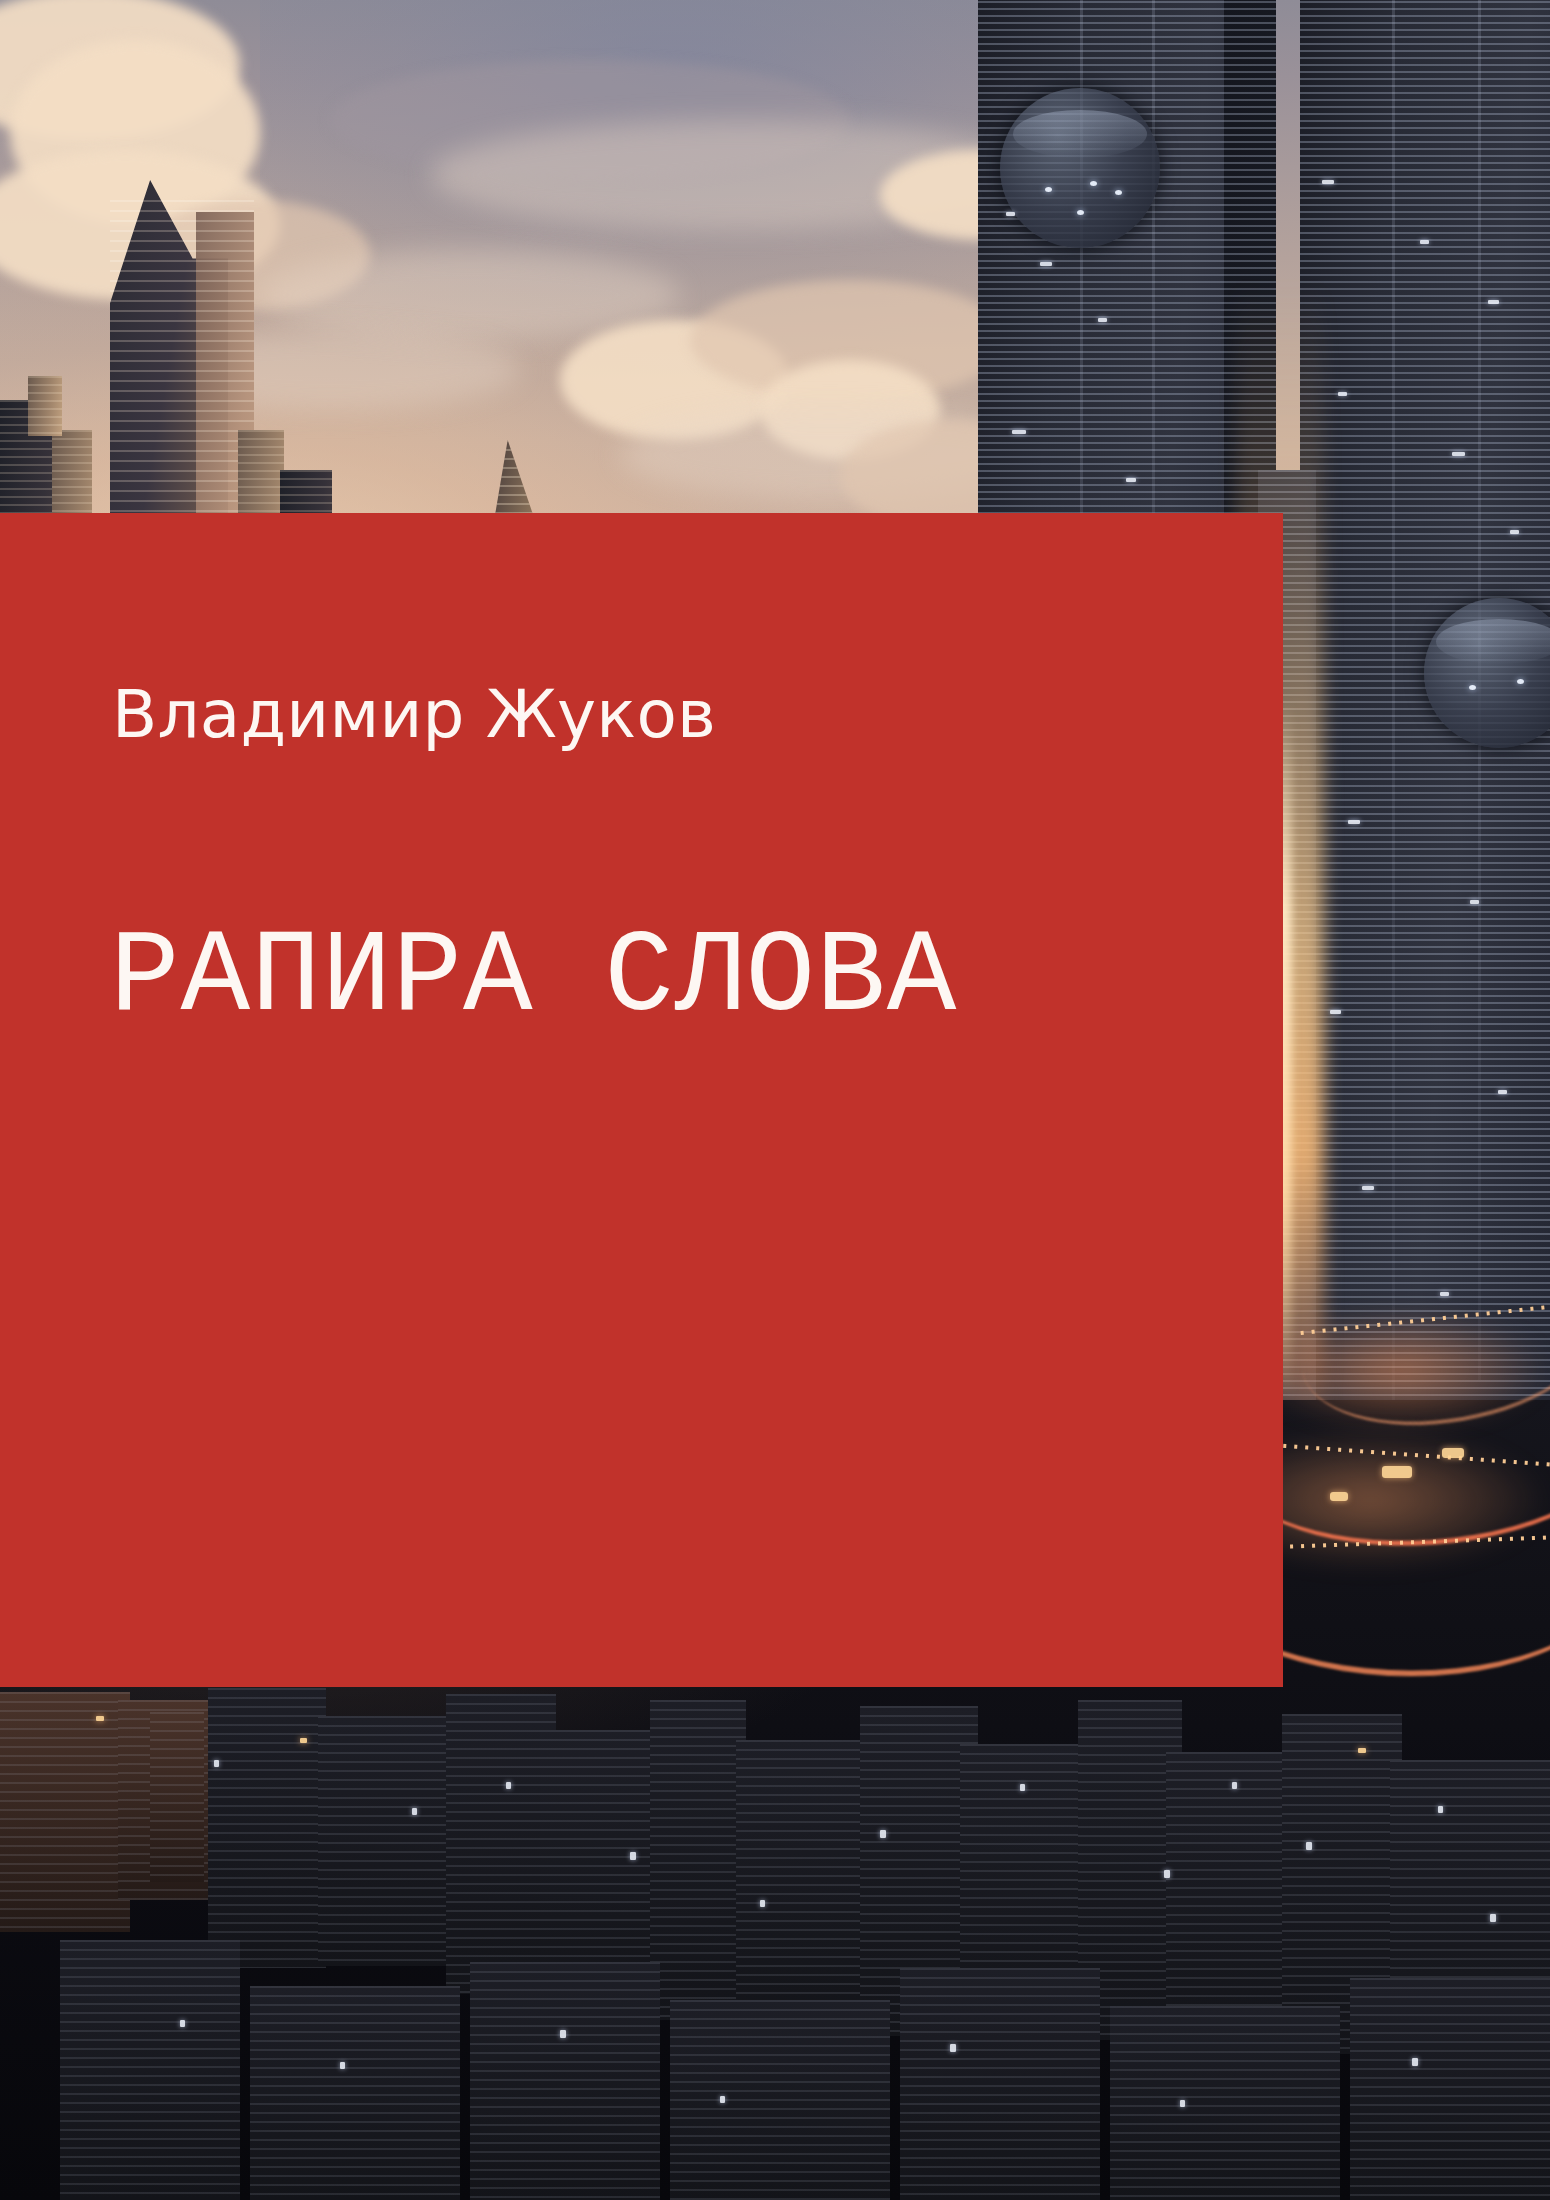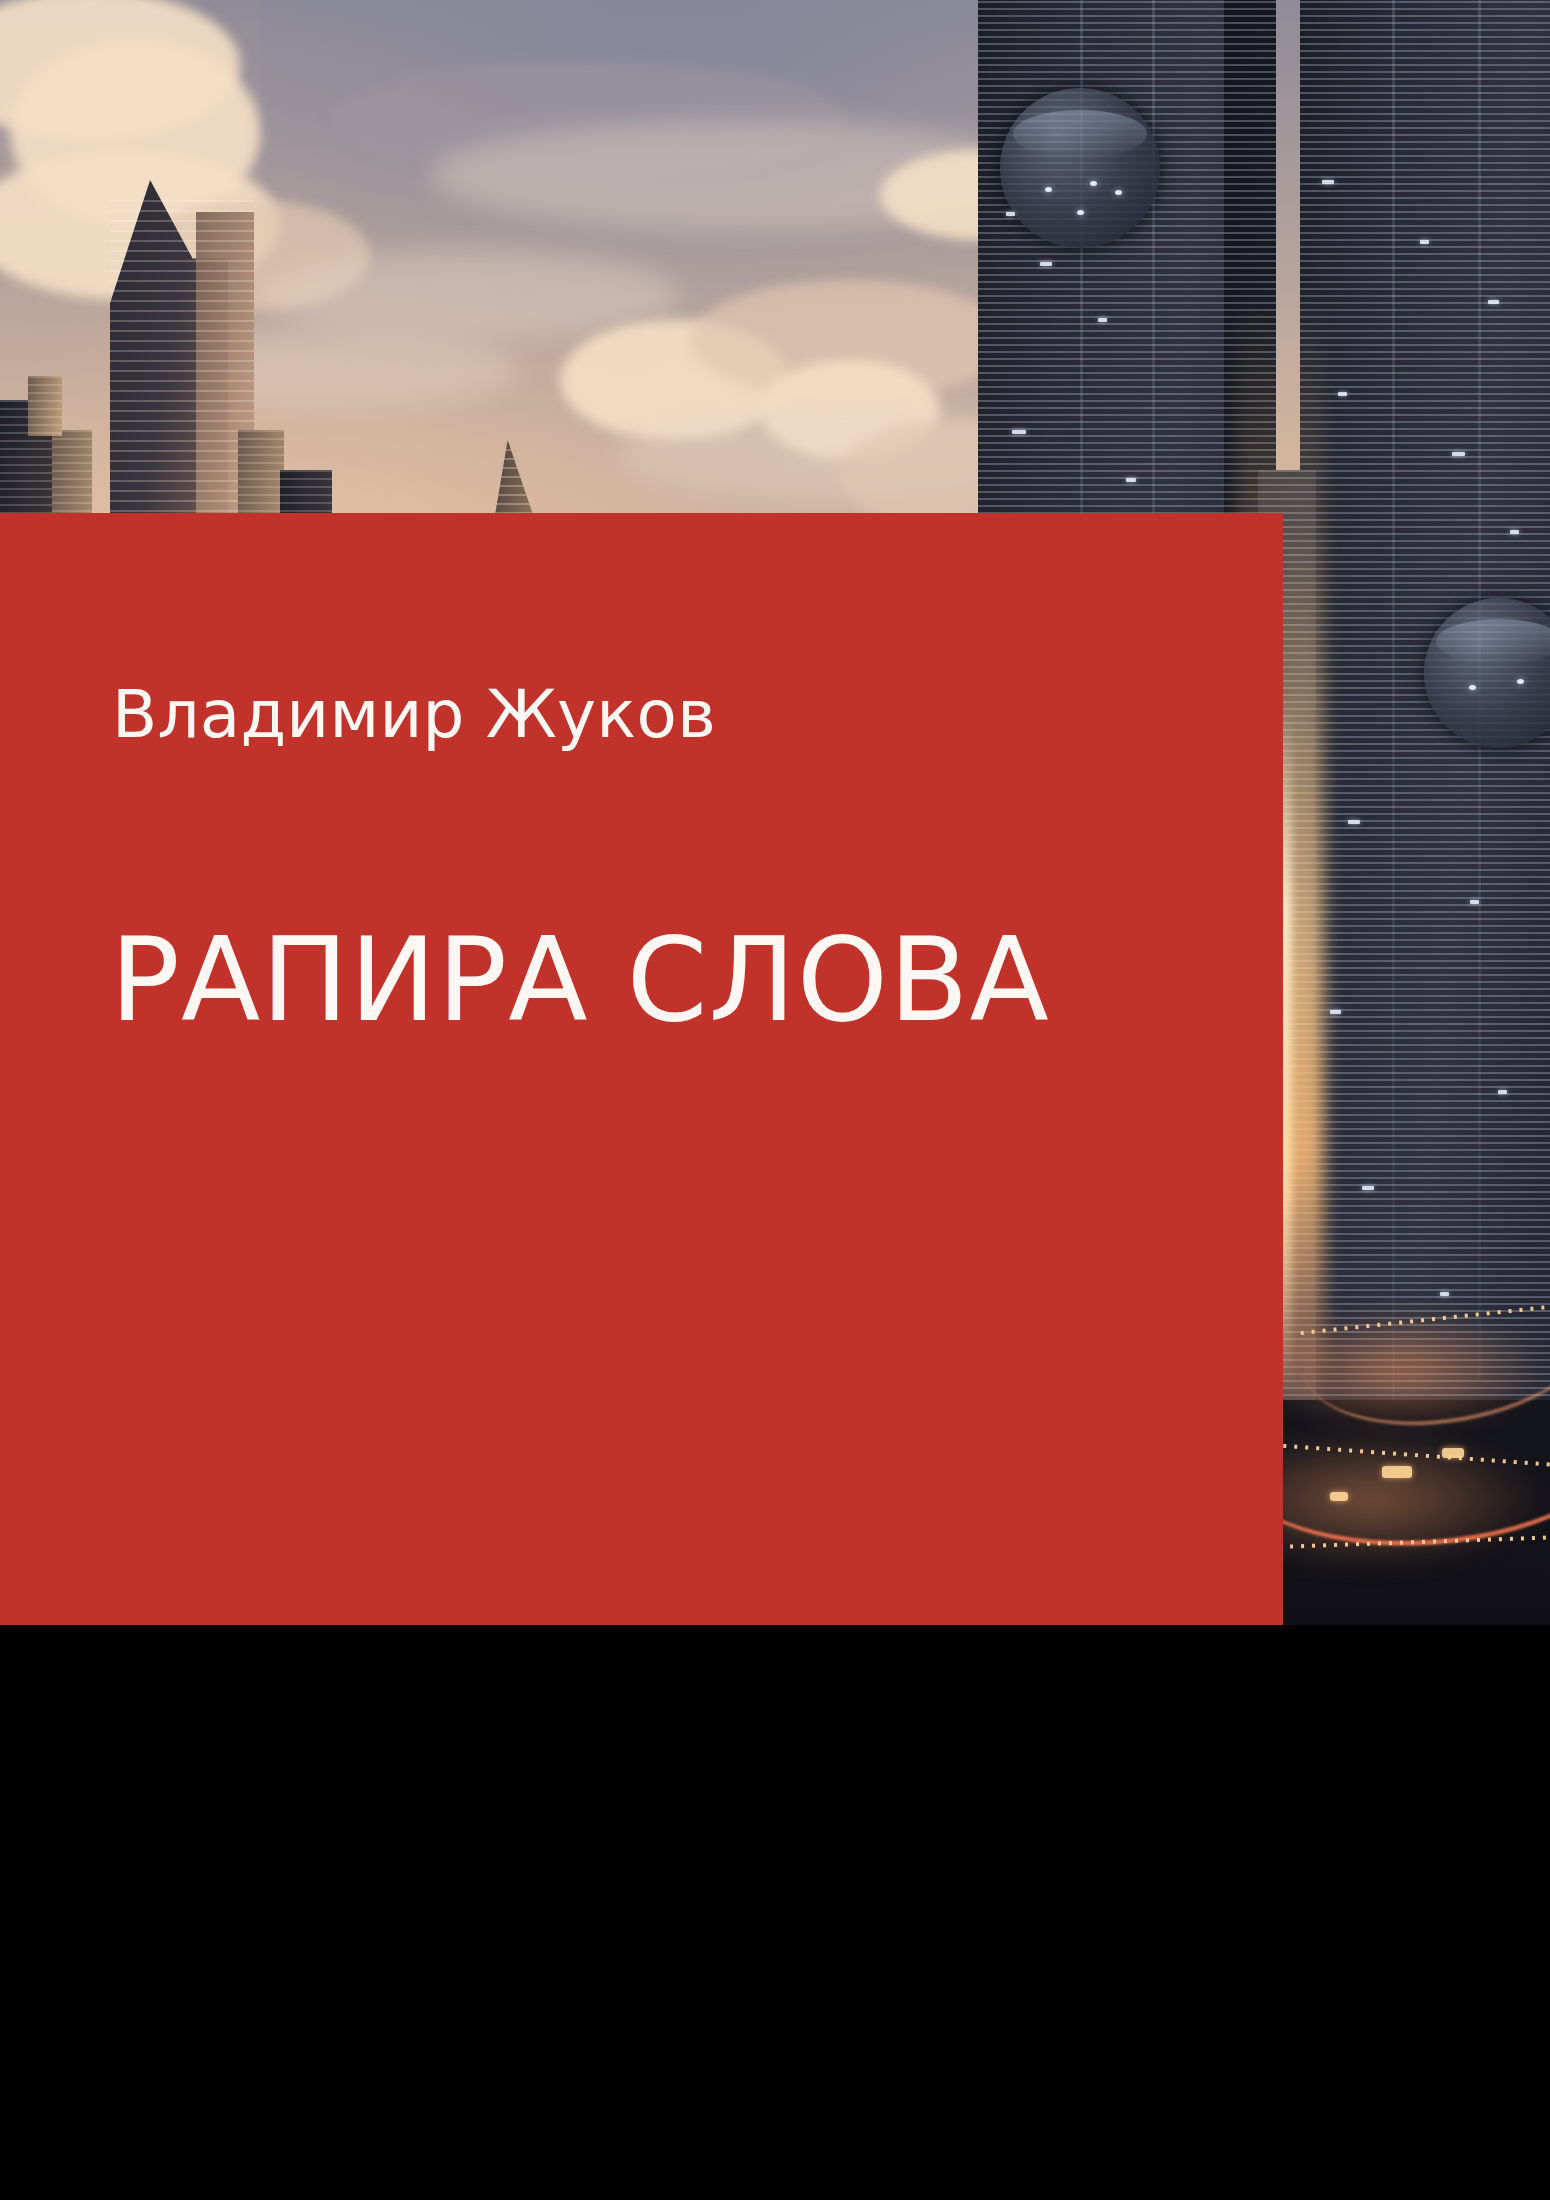--- a/index.html
+++ b/index.html
@@ -3,21 +3,21 @@
 <meta charset="utf-8">
 <style>
   html, body {
     margin: 0;
     padding: 0;
     background: #000;
   }
   #cover {
     position: relative;
     width: 1550px;
-    height: 1625px;
+    height: 2200px;
     overflow: hidden;
     font-family: "DejaVu Sans", "Liberation Sans", sans-serif;
     background: #0a0b10;
   }
 
   
   .art {
     position: absolute;
     inset: 0;
     overflow: hidden;
@@ -481,18 +481,18 @@
 
     <div class="win amber" style="left:1382px; top:1466px; width:30px;height:12px; border-radius:3px;"></div>
     <div class="win amber" style="left:1442px; top:1448px; width:22px;height:10px; border-radius:3px;"></div>
     <div class="win amber" style="left:1330px; top:1492px; width:18px;height:9px;  border-radius:3px;"></div>
   </div>
 
   <div class="panel" style="background:#C1322B;"></div>
 
   <div class="author" style="color: rgb(253, 247, 243);">Владимир Жуков</div>
 
-  <div class="title" style="color: rgb(253, 247, 243);">РАПИРА СЛОВА</div>
+  <div class="title" style="color: rgb(253, 247, 243); font-family: Liberation Mono, monospace;">РАПИРА СЛОВА</div>
 
   <div class="subtitle" style="color: rgb(253, 247, 243);">
   </div>
 
 </div>
 
 </body></html>

